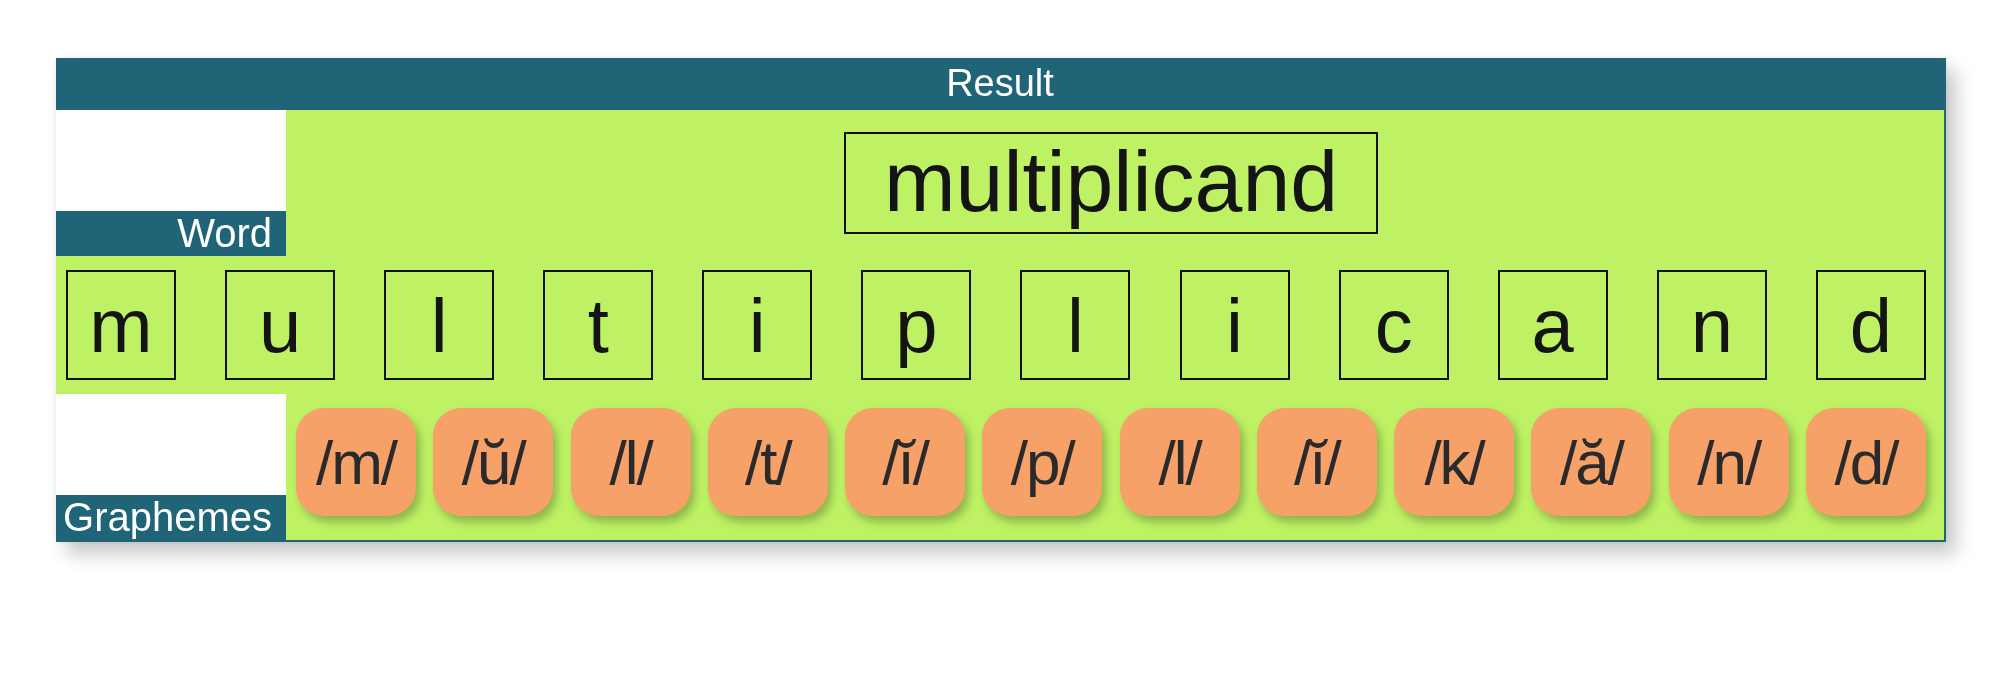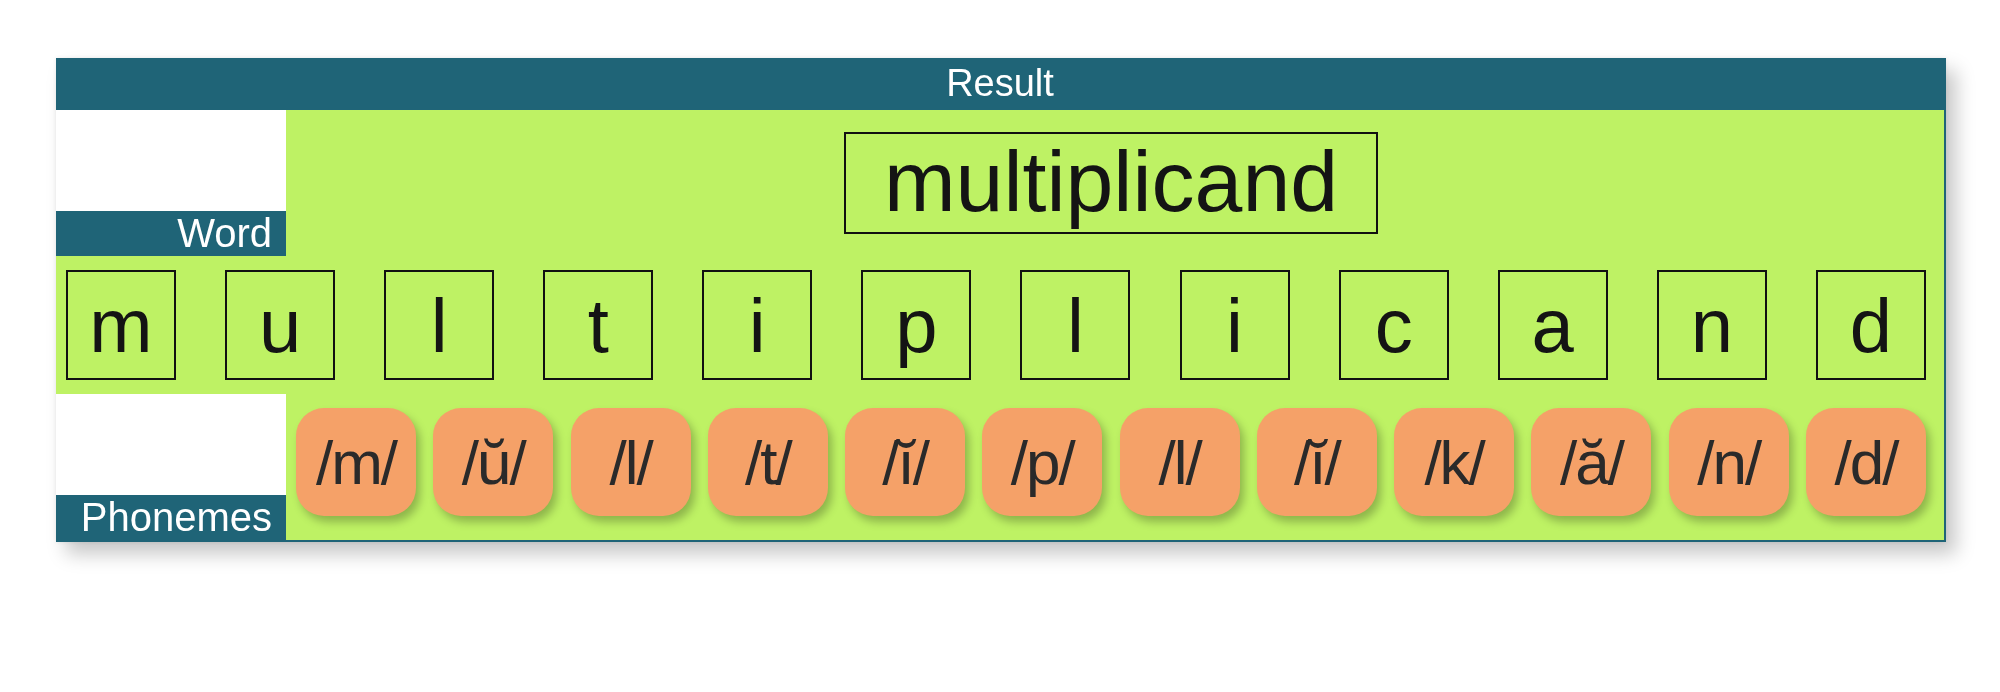--- a/index.html
+++ b/index.html
@@ -137,21 +137,21 @@
           <div class="gr-cell">l</div>
           <div class="gr-cell">i</div>
           <div class="gr-cell">c</div>
           <div class="gr-cell">a</div>
           <div class="gr-cell">n</div>
           <div class="gr-cell">d</div>
         </div>
     </div>
 
     <div class="row cells-row ph-row">
-      <div class="row-label">Phonemes</div>
+      <div class="row-label">Graphemes</div>
       <div class="row-body" id="phonemes-body">
           <div class="ph-cell">/m/</div>
           <div class="ph-cell">/ŭ/</div>
           <div class="ph-cell">/l/</div>
           <div class="ph-cell">/t/</div>
           <div class="ph-cell">/ĭ/</div>
           <div class="ph-cell">/p/</div>
           <div class="ph-cell">/l/</div>
           <div class="ph-cell">/ĭ/</div>
           <div class="ph-cell">/k/</div>

